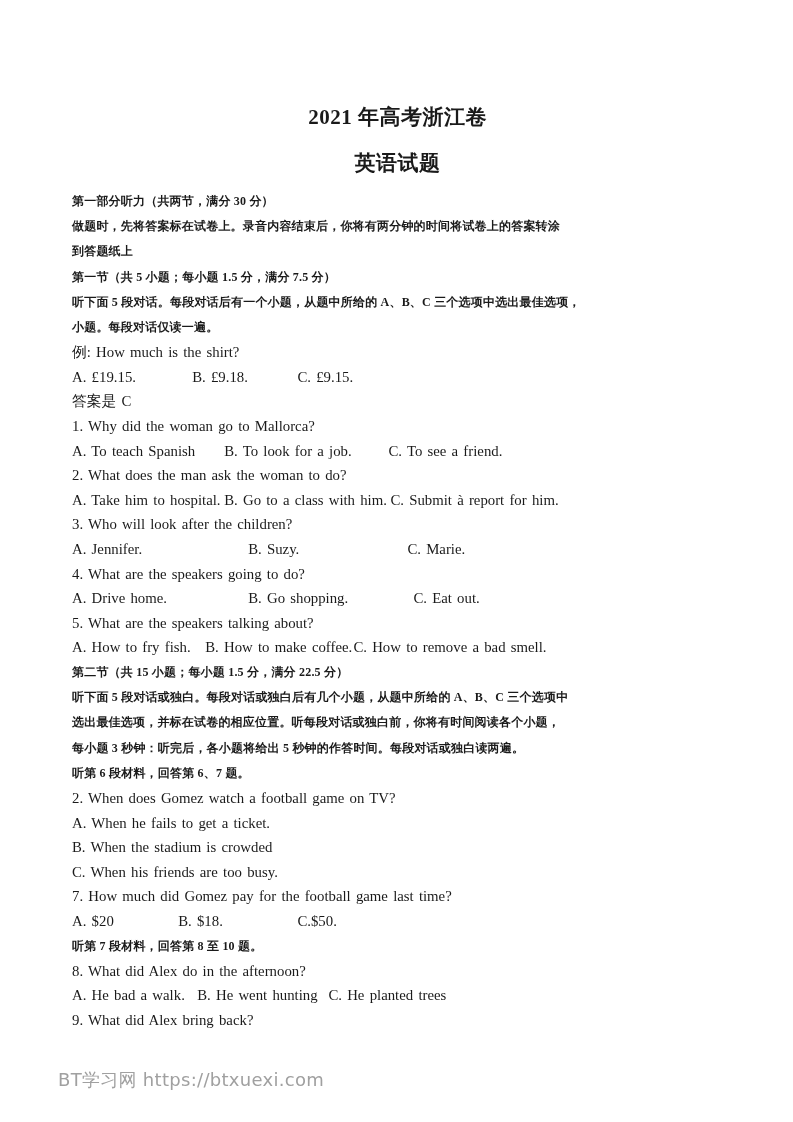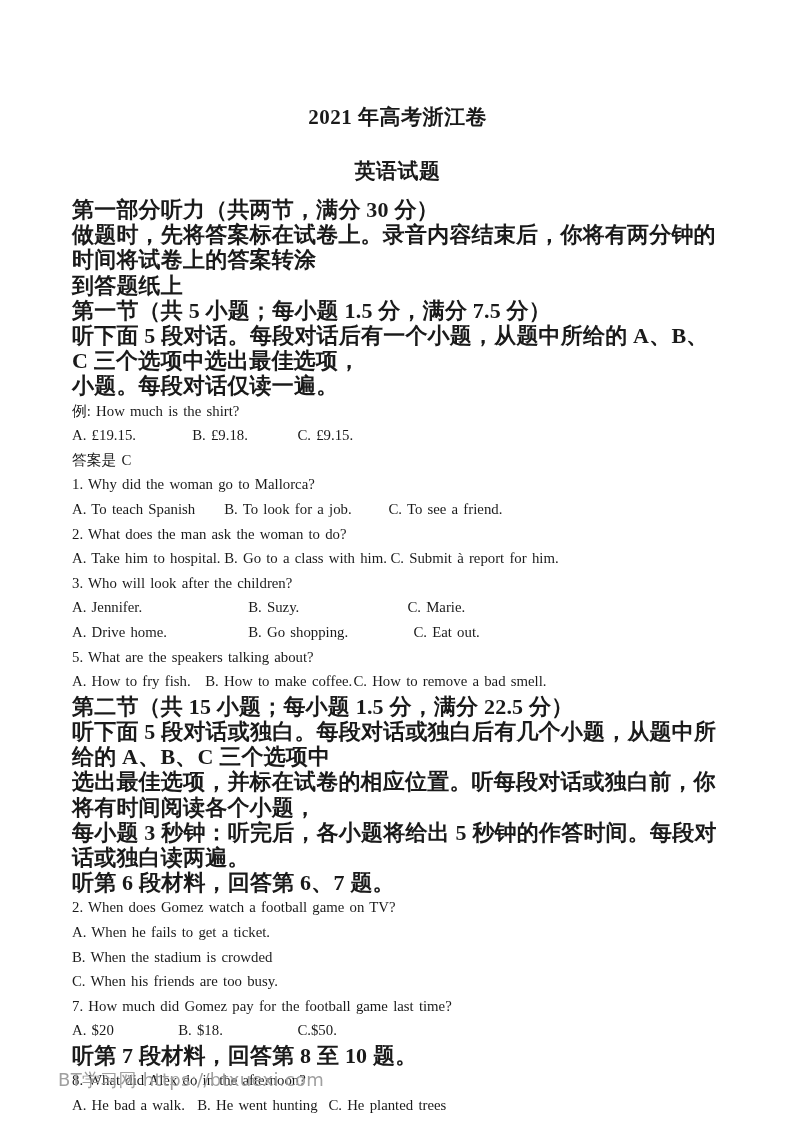--- a/index.html
+++ b/index.html
@@ -11,23 +11,23 @@
   .page {
     position: absolute; inset: 0;
     padding: 60px 70px 0 72px;
     box-sizing: border-box;
   }
   .title, .subtitle {
     text-align: center; font-weight: 700; font-size: 21px; line-height: 26px;
     letter-spacing: 0.5px;
     margin-top: 44px;
   }
-  .subtitle { margin-top: 28px; }
+  .subtitle { margin-top: 20px; }
   .cn {
-    font-weight: 700; font-size: 22px; line-height: 25.2px;
+    font-weight: 700; font-size: 12px; line-height: 25.2px;
     letter-spacing: 0.2px;
   }
   .h-part { margin-top: 13px; }
   .en {
     font-size: 14.8px; line-height: 24.6px; word-spacing: 1.5px;
   }
   .opt span { display: inline-block; white-space: nowrap; }
   .r-ex span:nth-child(1){width:115px} .r-ex span:nth-child(2){width:100px}
   .r-q1 span:nth-child(1){width:147px} .r-q1 span:nth-child(2){width:159px}
   .r-q2 span:nth-child(1){width:147px} .r-q2 span:nth-child(2){width:161px}
@@ -81,20 +81,21 @@
     <span>C. Submit à report for him.</span>
   </div>
 
   <div class="en">3. Who will look after the children?</div>
   <div class="en opt r-q3">
     <span>A. Jennifer.</span>
     <span>B. Suzy.</span>
     <span>C. Marie.</span>
   </div>
 
+  <div class="en">4. What are the speakers going to do?</div>
   <div class="en opt r-q4">
     <span>A. Drive home.</span>
     <span>B. Go shopping.</span>
     <span>C. Eat out.</span>
   </div>
 
   <div class="en">5. What are the speakers talking about?</div>
   <div class="en opt r-q5">
     <span>A. How to fry fish.</span>
     <span>B. How to make coffee.</span>

